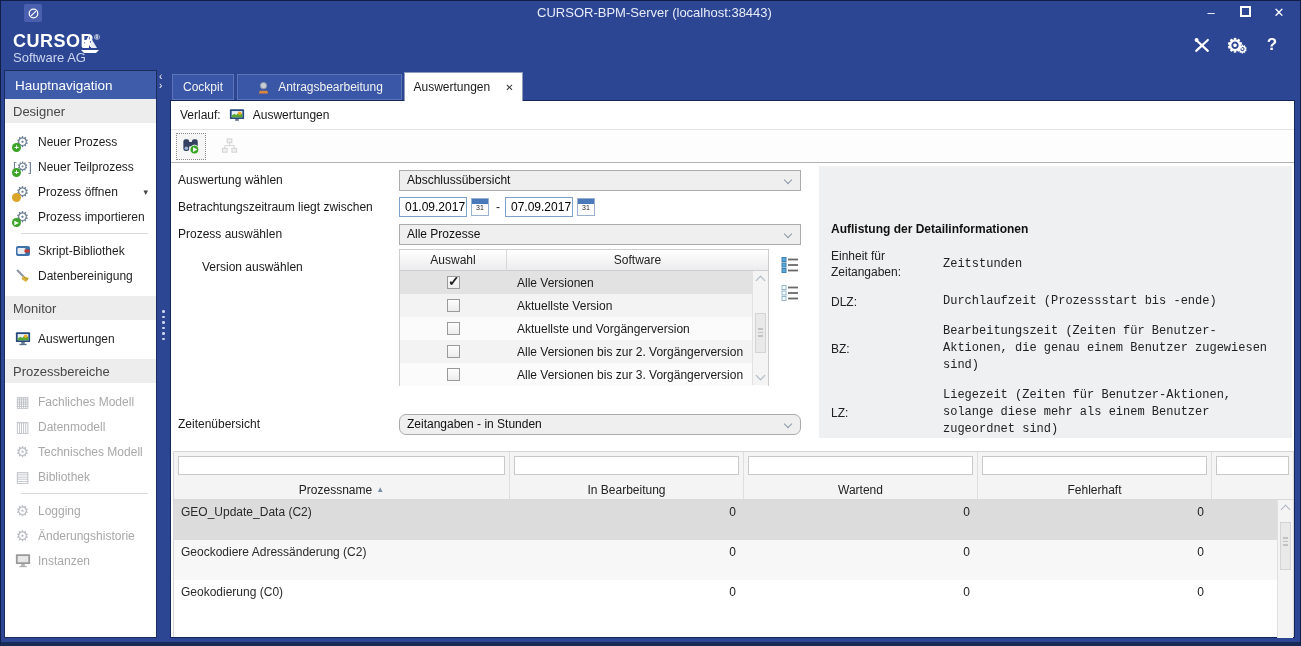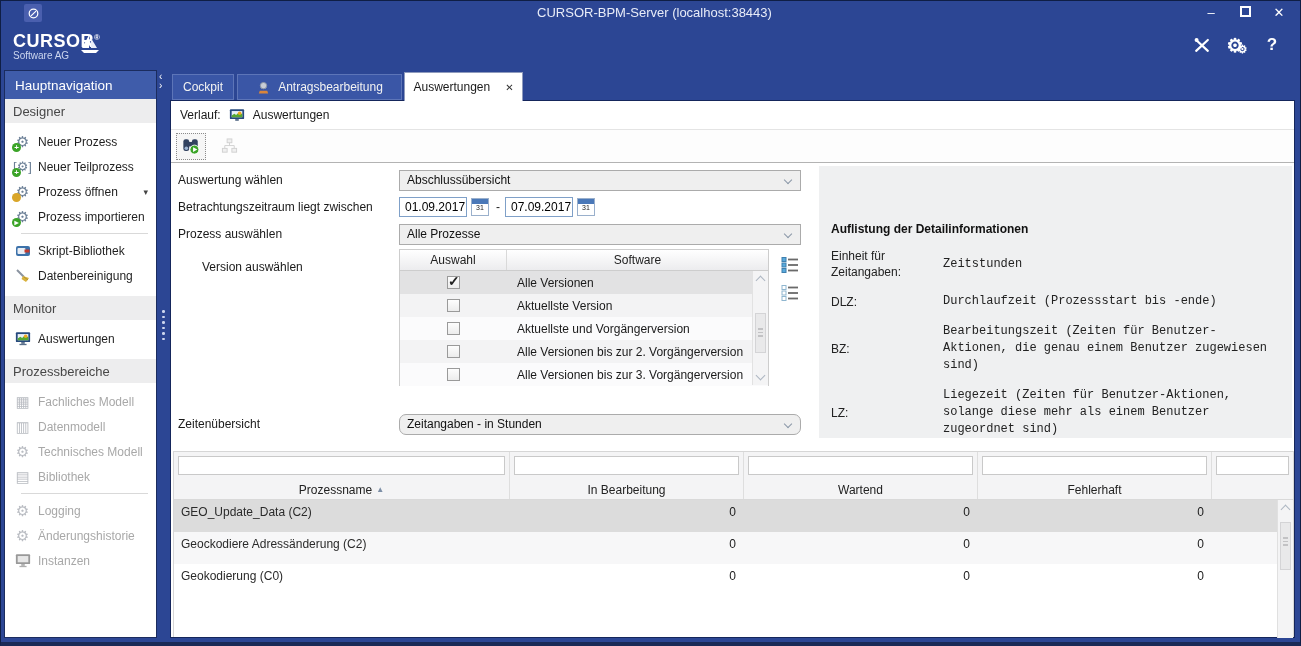--- a/index.html
+++ b/index.html
@@ -13,21 +13,21 @@
   .title { position:absolute; left:8px; right:0; top:5px; text-align:center; color:#e8ecf8; font-size:13px; }
   .win-controls { position:absolute; right:14px; top:6px; display:flex; gap:18px; align-items:center; }
   .win-btn { color:#fff; font-size:13px; width:16px; text-align:center; cursor:default; line-height:14px; }
   .max-box { width:11px; height:11px; border:2px solid #fff; display:inline-block; }
 
   
   .band { position:absolute; left:0; top:26px; width:100%; height:42px; }
   .logo { position:absolute; left:13px; top:5px; color:#fff; }
   .logo .brand { font-size:18px; font-weight:bold; letter-spacing:.5px; }
   .logo sup { font-size:8px; }
-  .logo .sub { font-size:10px; color:#ccd6ef; margin-top:-2px; }
+  .logo .sub { font-size:13px; color:#ccd6ef; margin-top:-2px; }
   .sail { position:absolute; left:80px; top:8px; }
   .band-actions { position:absolute; right:18px; top:8px; display:flex; gap:13px; align-items:center; }
   .band-btn { width:22px; height:22px; display:flex; align-items:center; justify-content:center; color:#fff; font-weight:bold; font-size:17px; }
 
   
   .sidebar { position:absolute; left:4px; top:70px; width:153px; height:568px; background:#fff; border:1px solid #1b2c5e; }
   .side-head { height:28px; background:#3f5caa; color:#fff; font-size:13.5px; display:flex; align-items:center; padding-left:10px; }
   .side-body { font-size:12px; }
   .sec-head { background:#ededee; color:#474747; font-size:13px; height:24px; display:flex; align-items:center; padding-left:8px; margin:8px 0 6px 0; }
   .sec-head:first-child { margin-top:0; }
@@ -100,21 +100,21 @@
   
   .rtable { position:absolute; left:2px; top:350px; width:1121px; height:186px; border:1px solid #d6d6d6; border-bottom:none; font-size:12px; }
   .trow { display:flex; }
   .filters { height:28px; background:#f4f4f5; }
   .filters .fcell { border-right:1px solid #dedede; padding:4px; }
   .filters input { width:100%; height:19px; border:1px solid #c9c9c9; background:#fff; font-family:"Liberation Sans",sans-serif; }
   .heads { height:20px; background:#f4f4f5; border-bottom:1px solid #d9d9d9; }
   .heads .hcell { display:flex; align-items:center; justify-content:center; gap:4px; color:#222; border-right:1px solid #dedede; }
   .sortmark { font-size:8px; color:#7c8ea6; }
   .c1 { width:336px; } .c2 { width:234px; } .c3 { width:234px; } .c4 { width:234px; } .c5 { flex:1; border-right:none !important; }
-  .drow { height:32px; background:#fff; }
+  .drow { height:40px; background:#fff; }
   .drow.alt { background:#f7f7f8; }
   .drow.selected { background:#dcdcdc; }
   .drow .name { padding-left:7px; line-height:24px; color:#2a2a2a; }
   .drow .num { text-align:right; padding-right:8px; line-height:24px; }
   .rscroll { position:absolute; right:0; top:48px; width:16px; height:138px; background:#f4f4f5; border-left:1px solid #e0e0e0; }
   .rscroll .sc-thumb { top:22px; height:48px; }
 </style>
 </head>
 <body>
 

